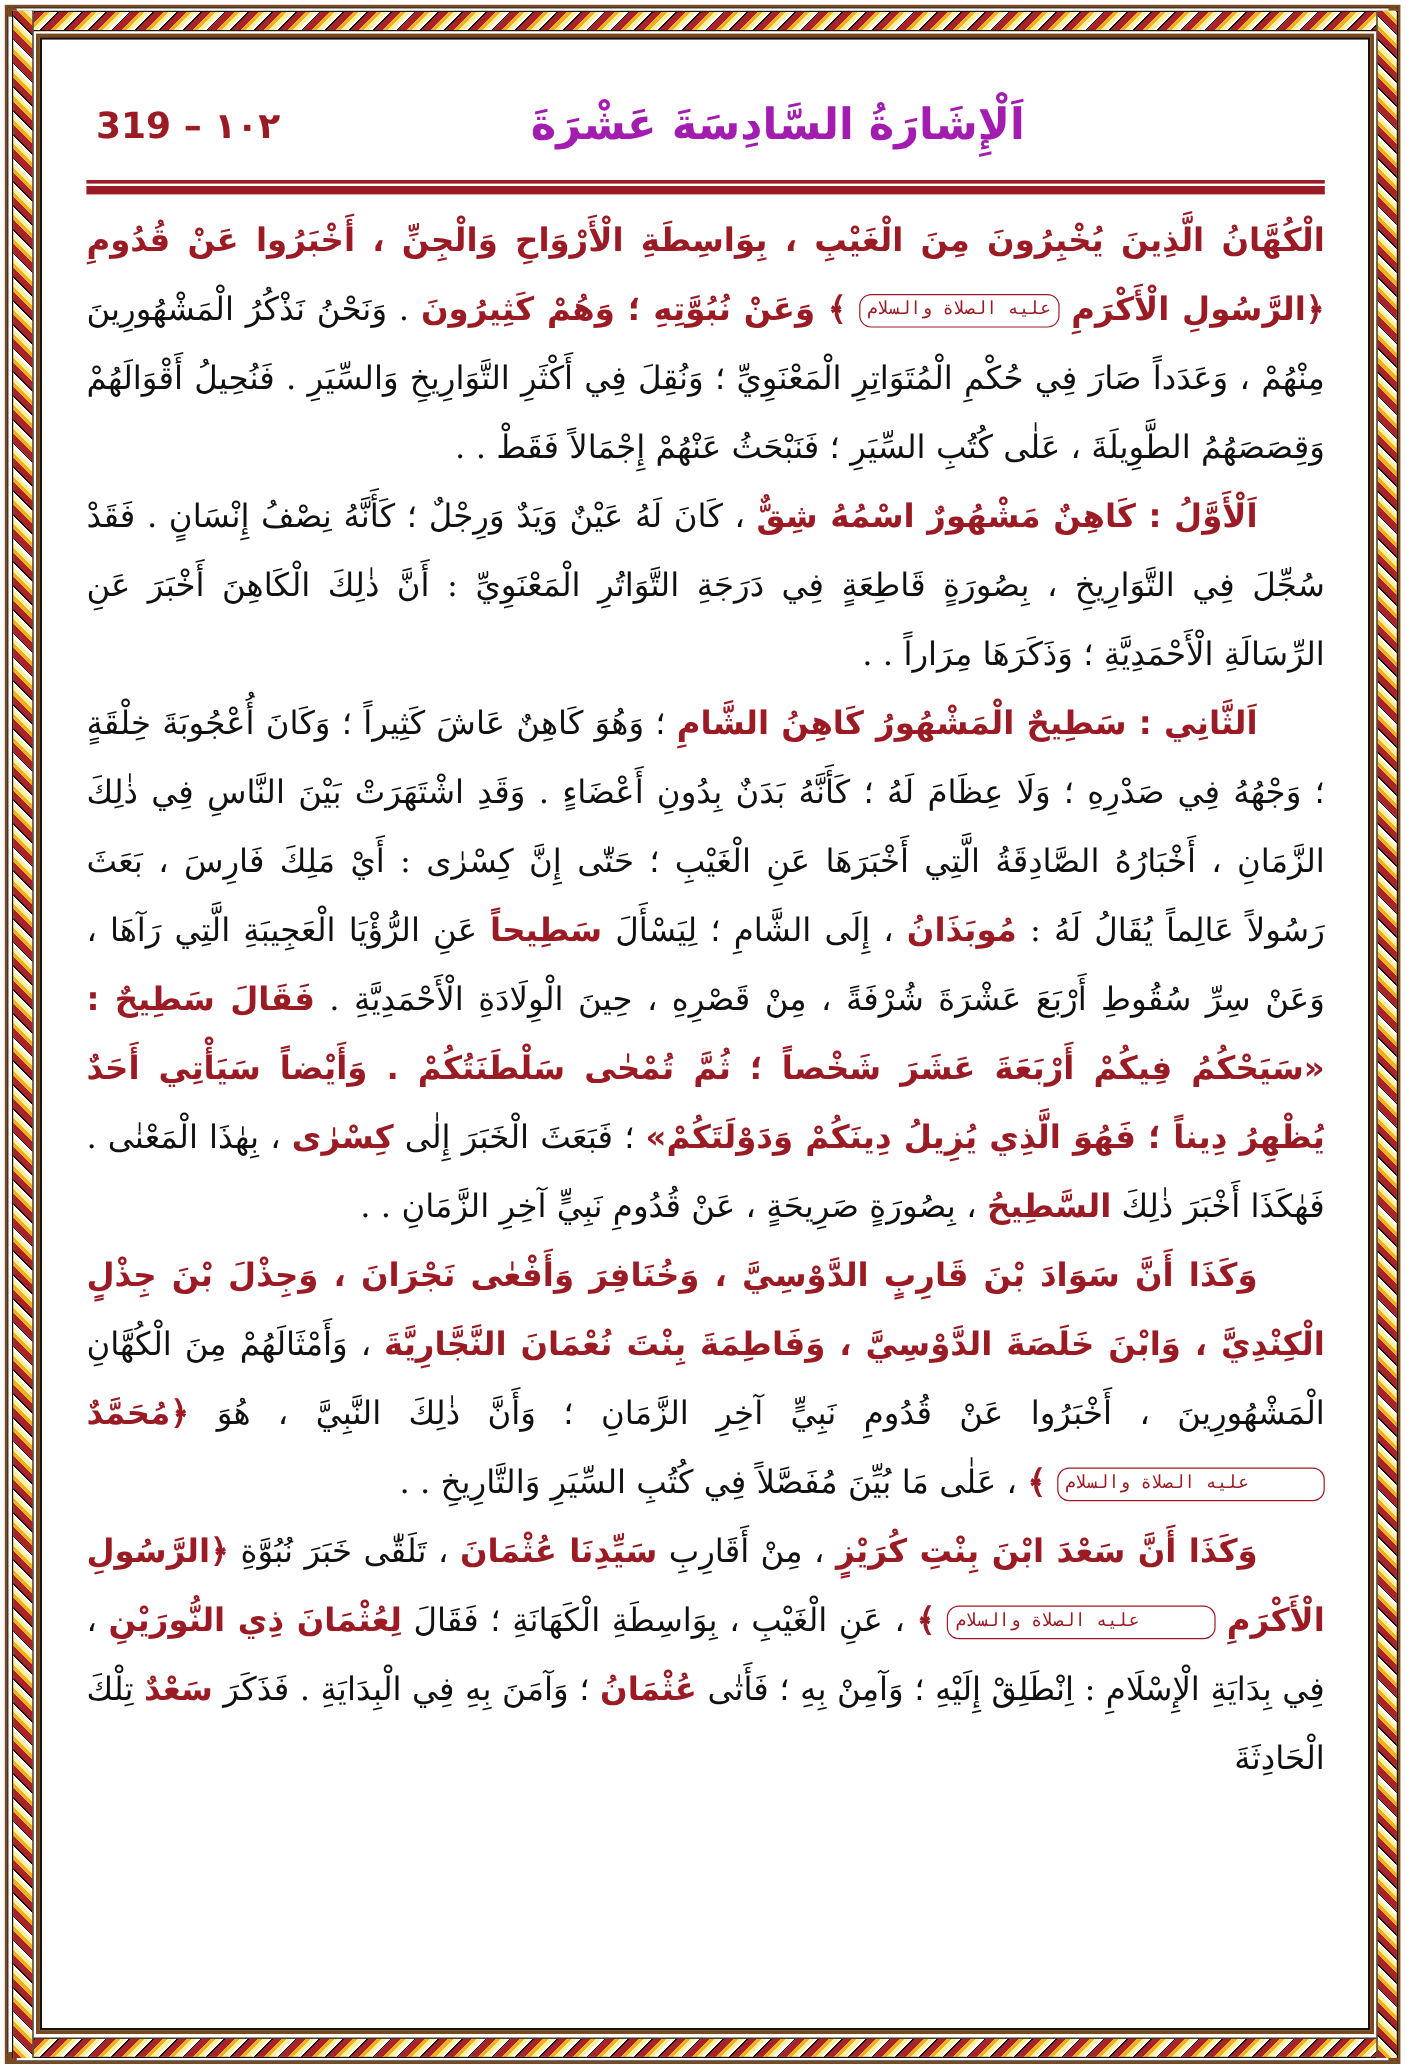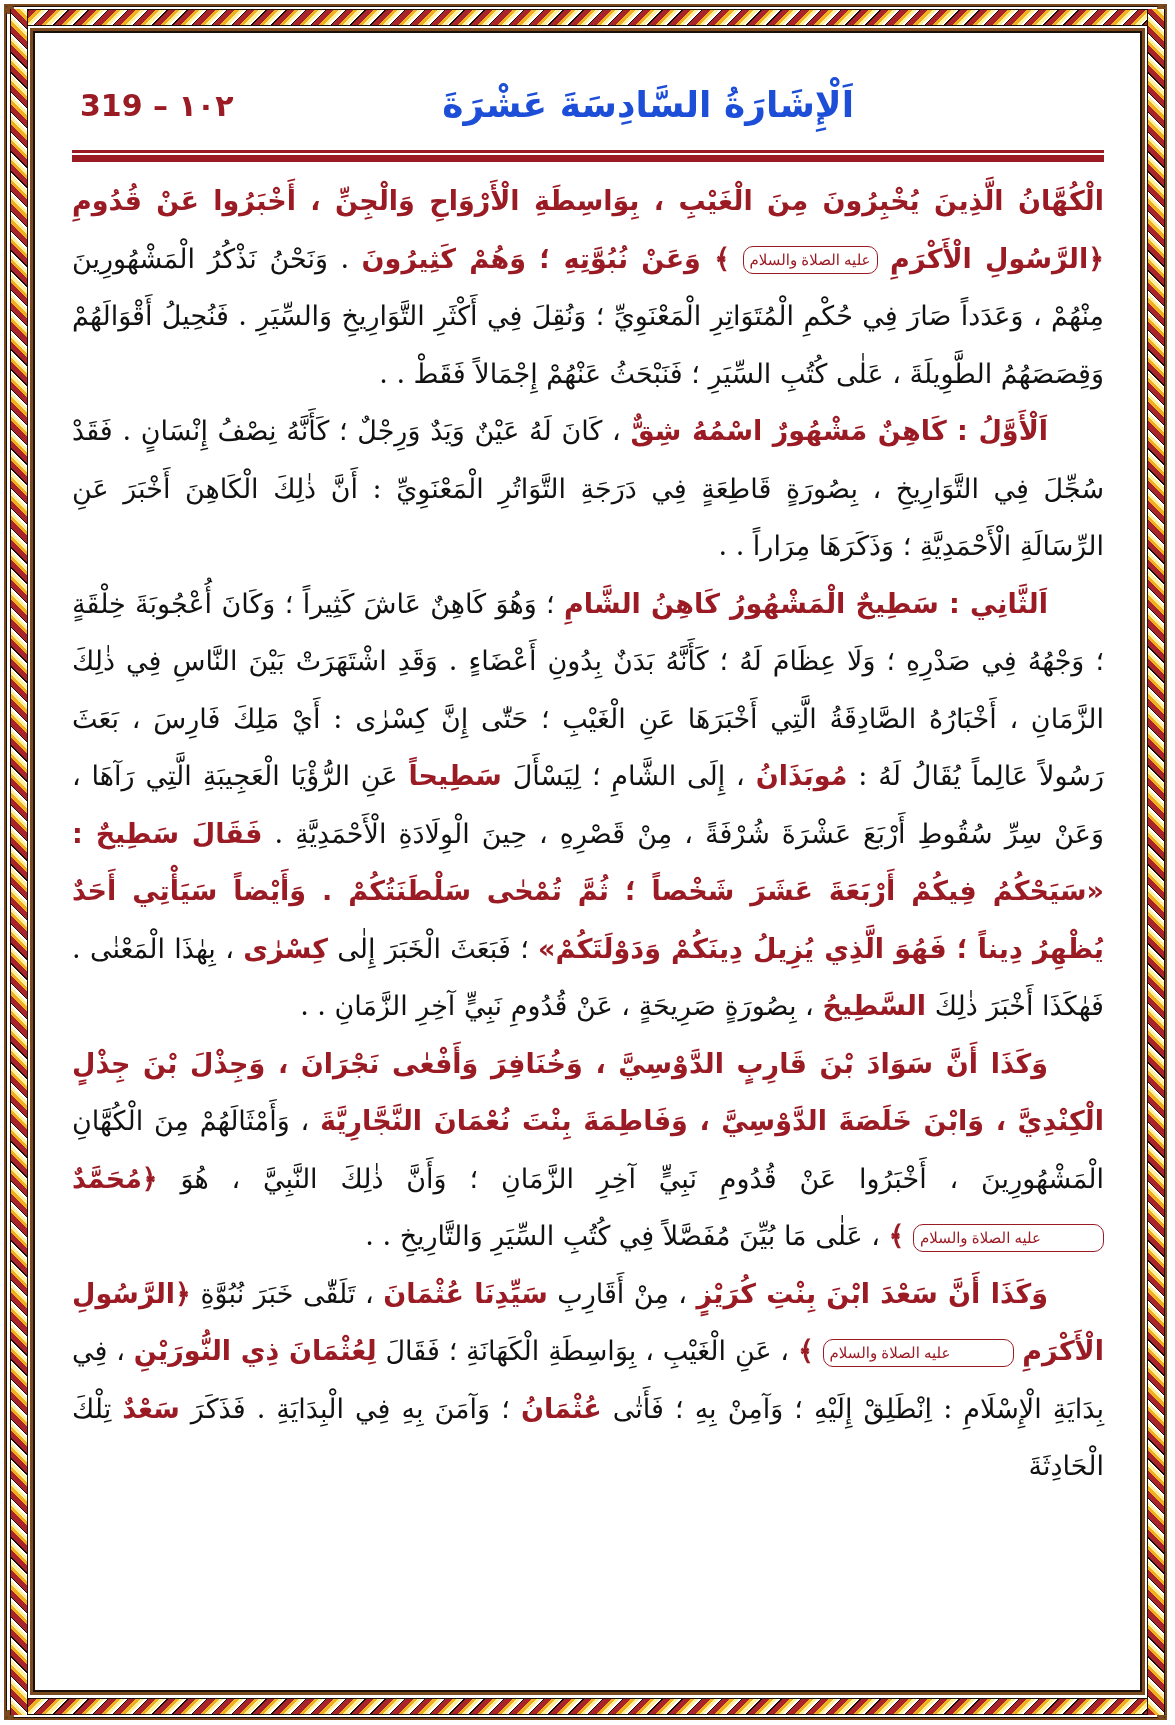--- a/index.html
+++ b/index.html
@@ -54,21 +54,21 @@
   .corner.br { right: 0; bottom: 0; }
 
   
   .header {
     position: absolute; left: 72px; top: 82px; width: 1032px; height: 64px;
     direction: rtl;
   }
   .header-title {
     position: absolute; right: 250px; top: 2px;
     font-family: "DejaVu Sans", sans-serif;
-    font-weight: bold; font-size: 36px; color: #1d4ed8;
+    font-weight: bold; font-size: 36px; color: #a21caf;
     white-space: nowrap;
   }
   .header-pages {
     position: absolute; left: 8px; top: 6px;
     font-family: "DejaVu Sans", sans-serif;
     font-weight: bold; font-size: 30px; color: #9b1b24;
     direction: ltr; white-space: nowrap; letter-spacing: 2px;
   }
   .rule-thin {
     position: absolute; left: 72px; top: 150px; width: 1032px; height: 3px; background: #9b1b24;
@@ -84,21 +84,21 @@
     font-family: "DejaVu Serif", serif;
     font-size: 27px; line-height: 57.5px; color: #111111;
   }
   .para { margin: 0; padding: 0; }
   .para.indent { text-indent: 56px; }
   .r { color: #9b1b24; font-weight: bold; font-family: "DejaVu Sans", sans-serif; margin-top: 36px; }
   .seal {
     display: inline-block; color: #9b1b24; font-size: 15px;
     border: 1px solid #9b1b24; border-radius: 10px; padding: 0 6px;
     line-height: 26px; vertical-align: middle; font-weight: normal;
-    font-family: Liberation Sans, sans-serif;
+    font-family: Liberation Mono, monospace;
   }
 </style>
 </head>
 <body>
 
 <div class="frame">
   <span class="corner tl"></span>
   <span class="corner tr"></span>
   <span class="corner bl"></span>
   <span class="corner br"></span>

